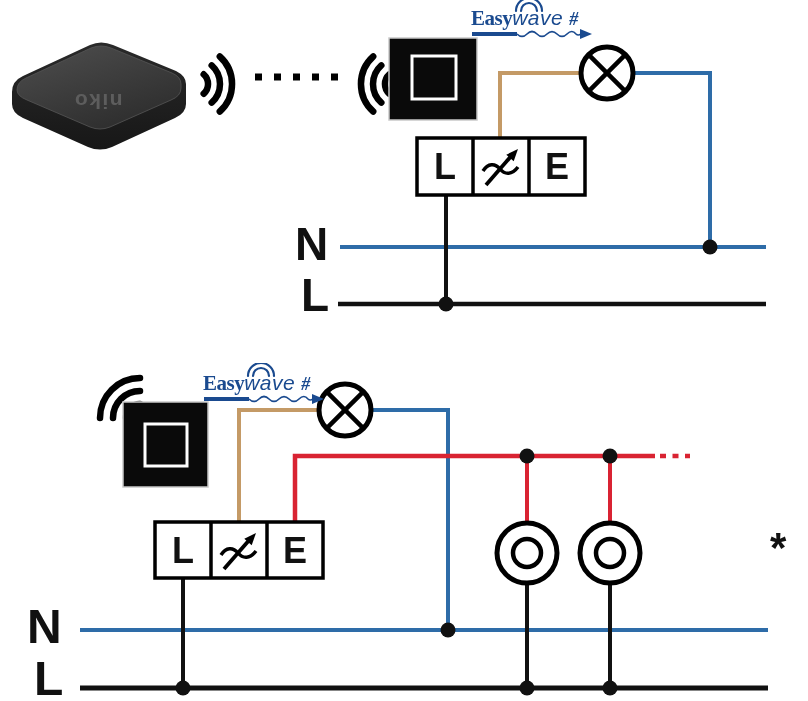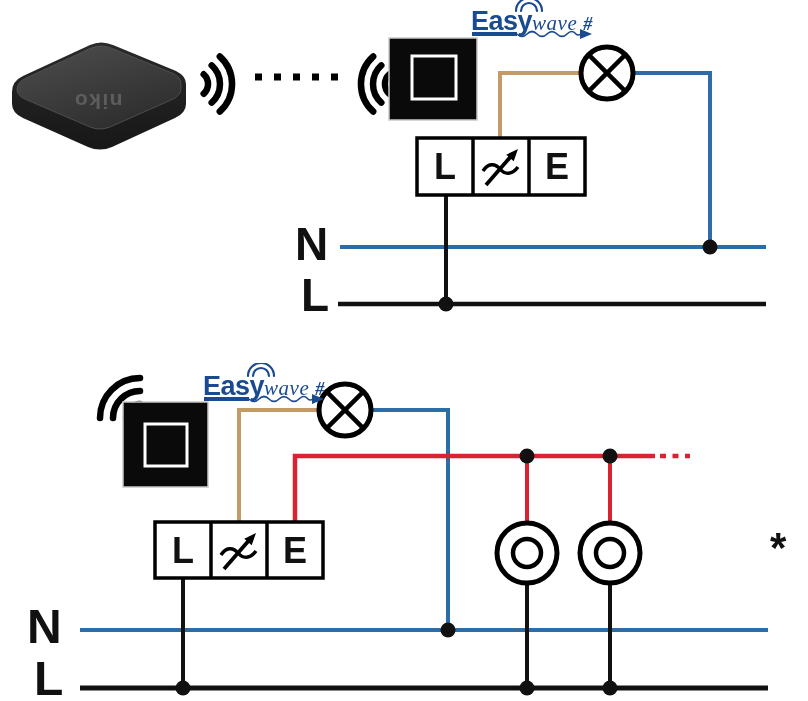--- a/index.html
+++ b/index.html
@@ -4,22 +4,22 @@
 <style>
   html,body{margin:0;padding:0;background:#fff;}
   #stage{position:relative;width:808px;height:701px;background:#ffffff;overflow:hidden;
          font-family:"Liberation Sans",sans-serif;}
   #wires{position:absolute;left:0;top:0;}
   .buslabel{position:absolute;font-weight:700;color:#111;line-height:1;
             font-family:"Liberation Sans",sans-serif;}
   .partlabel{position:absolute;color:#111;font-family:"Liberation Sans",sans-serif;}
   .easywave{position:absolute;width:132px;height:40px;color:#1a4a8f;}
   .ew-line{position:absolute;left:0;top:4px;white-space:nowrap;}
-  .ew-easy{font-family:Liberation Sans, sans-serif;font-weight:700;font-size:27px;letter-spacing:-0.5px;}
-  .ew-wave{font-family:Liberation Serif, serif;font-style:italic;font-size:21px;letter-spacing:0.5px;}
+  .ew-easy{font-family:Liberation Serif, serif;font-weight:700;font-size:21px;letter-spacing:-0.5px;}
+  .ew-wave{font-family:Liberation Sans, sans-serif;font-style:italic;font-size:21px;letter-spacing:0.5px;}
   .ew-hash{font-family:"Liberation Serif",serif;font-style:italic;font-weight:700;font-size:18px;padding-left:6px;}
   .ew-arcs{position:absolute;left:40px;top:-4px;}
   .ew-under{position:absolute;left:0;top:27px;}
   svg text.term{font-family:"Liberation Sans",sans-serif;font-weight:700;font-size:36px;fill:#111;}
   svg text.hublogo{font-family:"Liberation Sans",sans-serif;font-weight:700;font-size:21px;
                    letter-spacing:1.5px;fill:#5d5d5d;}
 </style>
 </head>
 <body>
 

